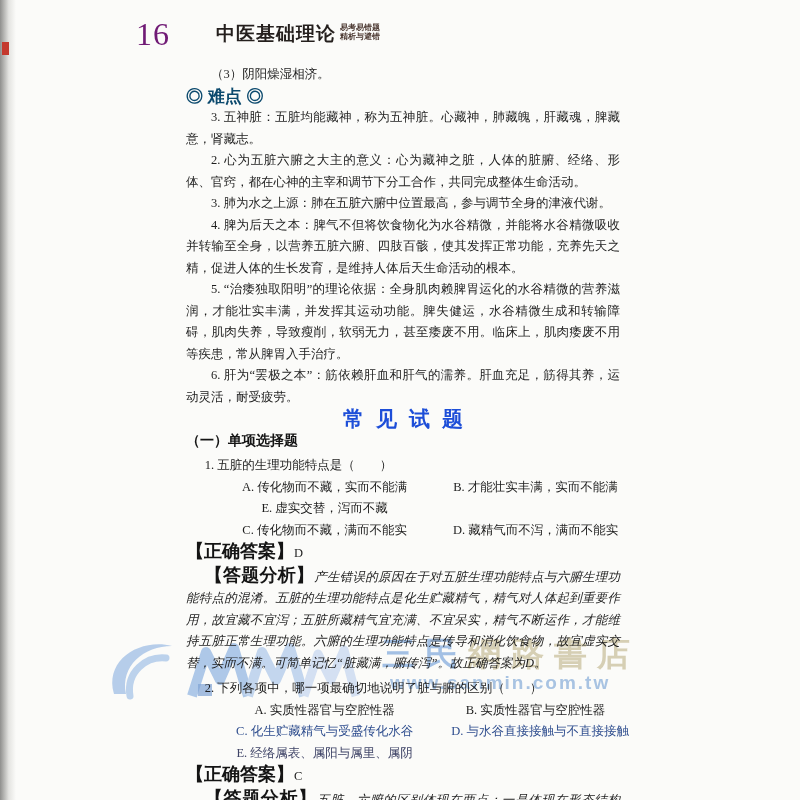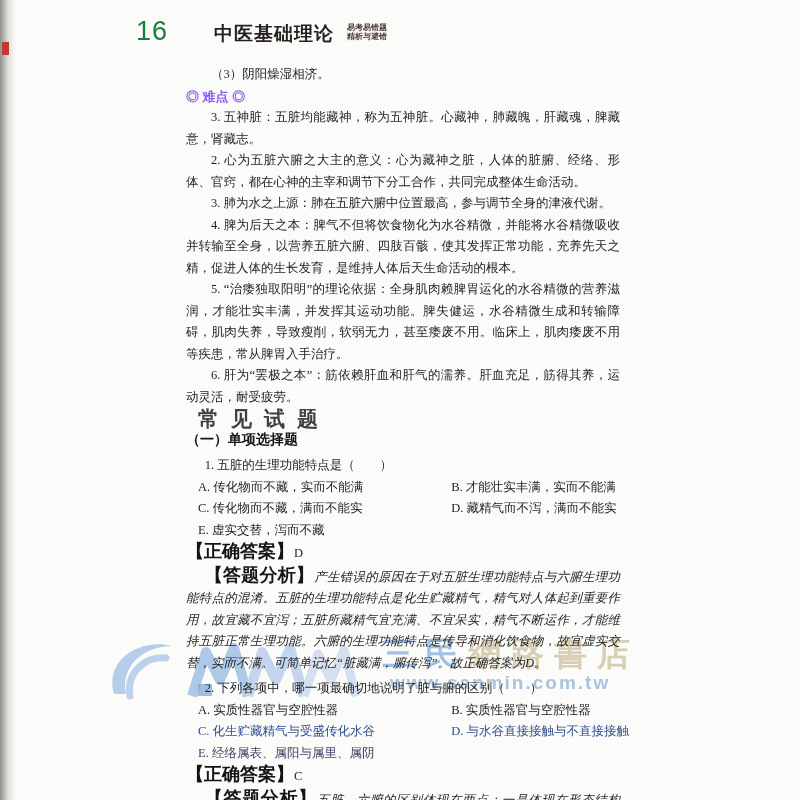--- a/index.html
+++ b/index.html
@@ -13,46 +13,46 @@
     position:absolute; left:0; top:0; bottom:0; width:16px;
     background:linear-gradient(90deg,#8f8f8d 0%, rgba(190,190,186,.38) 55%, rgba(255,255,255,0) 100%);
     z-index:3;
   }
   .red-mark {
     position:absolute; left:2px; top:42px; width:7px; height:13px;
     background:#c4392e; z-index:4;
   }
   
   .header { position:absolute; top:16px; left:136px; z-index:2; display:flex; align-items:flex-start; }
-  .page-number { font-size:27px; color:#15803d; letter-spacing:1px; font-family:Liberation Sans, sans-serif; }
+  .page-number { font-size:32px; color:#701a75; letter-spacing:1px; font-family:Liberation Serif, serif; }
   .book-title { font-size:19px; font-weight:bold; color:#241f1d; margin:5px 0 0 46px; font-family:Liberation Mono, monospace; letter-spacing:1px; }
-  .book-subtitle { margin:7px 0 0 13px; font-size:8px; line-height:9px; color:#4d3a33; font-weight:bold; font-family:"Liberation Sans",sans-serif; }
+  .book-subtitle { margin:7px 0 0 4px; font-size:8px; line-height:9px; color:#4d3a33; font-weight:bold; font-family:"Liberation Sans",sans-serif; }
   
   .content {
     position:absolute; top:64px; left:186px; width:434px;
     font-size:12.5px; line-height:21.5px; z-index:2;
   }
   .content p { margin:0; }
   .para { text-indent:2em; text-align:justify; }
   .marker {
     font-family:"Liberation Sans",sans-serif; font-weight:bold;
-    font-size:13px; margin:4px 0 4px 10px; color:#8b5cf6;
+    font-size:17px; margin:4px 0 4px 10px; color:#0c4a6e;
   }
   .exam-title {
-    text-align:left; font-size:21px; font-weight:bold;
-    font-family:"Liberation Sans",sans-serif; color:#404040;
+    text-align:center; font-size:21px; font-weight:bold;
+    font-family:"Liberation Sans",sans-serif; color:#1d4ed8;
     letter-spacing:12px; text-indent:12px; margin:14px 0 12px;
   }
   .subsection {
-    font-family:Liberation Mono, monospace; font-weight:bold;
+    font-family:Liberation Sans, sans-serif; font-weight:bold;
     font-size:14px; margin:0 0 7px 2px; color:#141414;
   }
   .stem { text-indent:1.5em; margin-top:4px !important; }
   .option-row { margin-left:12px; display:grid; grid-template-columns:60% 40%; }
-  .option-cell { white-space:nowrap; }
+  .option-cell { white-space:nowrap;text-align:center; }
   .answer-line { margin-left:10px; }
   .ans-label, .an-label {
     font-family:"Liberation Sans",sans-serif; font-weight:bold;
     font-style:normal; font-size:18px; color:#141414;
   }
   .analysis { text-indent:1.5em; text-align:justify; }
   .analysis-text { font-style:italic;margin-top:32px; }
   .tint-blue { color:#2e4d8e; }
   .tint-ink  { color:#3e4366; }
   
@@ -112,25 +112,25 @@
 
     <p class="exam-title">常见试题</p>
     <p class="subsection">（一）单项选择题</p>
 
     <p class="stem">1. 五脏的生理功能特点是（　　）</p>
     <div class="option-row">
       <span class="option-cell">A. 传化物而不藏，实而不能满</span>
       <span class="option-cell">B. 才能壮实丰满，实而不能满</span>
     </div>
     <div class="option-row">
+      <span class="option-cell">E. 虚实交替，泻而不藏</span>
+    </div>
+    <div class="option-row">
       <span class="option-cell">C. 传化物而不藏，满而不能实</span>
       <span class="option-cell">D. 藏精气而不泻，满而不能实</span>
-    </div>
-    <div class="option-row">
-      <span class="option-cell">E. 虚实交替，泻而不藏</span>
     </div>
     <p class="answer-line"><span class="ans-label">【正确答案】</span><span>D</span></p>
     <p class="analysis"><span class="an-label">【答题分析】</span><span class="analysis-text">产生错误的原因在于对五脏生理功能特点与六腑生理功能特点的混淆。五脏的生理功能特点是化生贮藏精气，精气对人体起到重要作用，故宜藏不宜泻；五脏所藏精气宜充满、不宜呆实，精气不断运作，才能维持五脏正常生理功能。六腑的生理功能特点是传导和消化饮食物，故宜虚实交替，实而不满。可简单记忆“脏藏满，腑传泻”。故正确答案为D。</span></p>
 
     <p class="stem">2. 下列各项中，哪一项最确切地说明了脏与腑的区别（　　）</p>
     <div class="option-row">
       <span class="option-cell">A. 实质性器官与空腔性器</span>
       <span class="option-cell">B. 实质性器官与空腔性器</span>
     </div>
     <div class="option-row">

